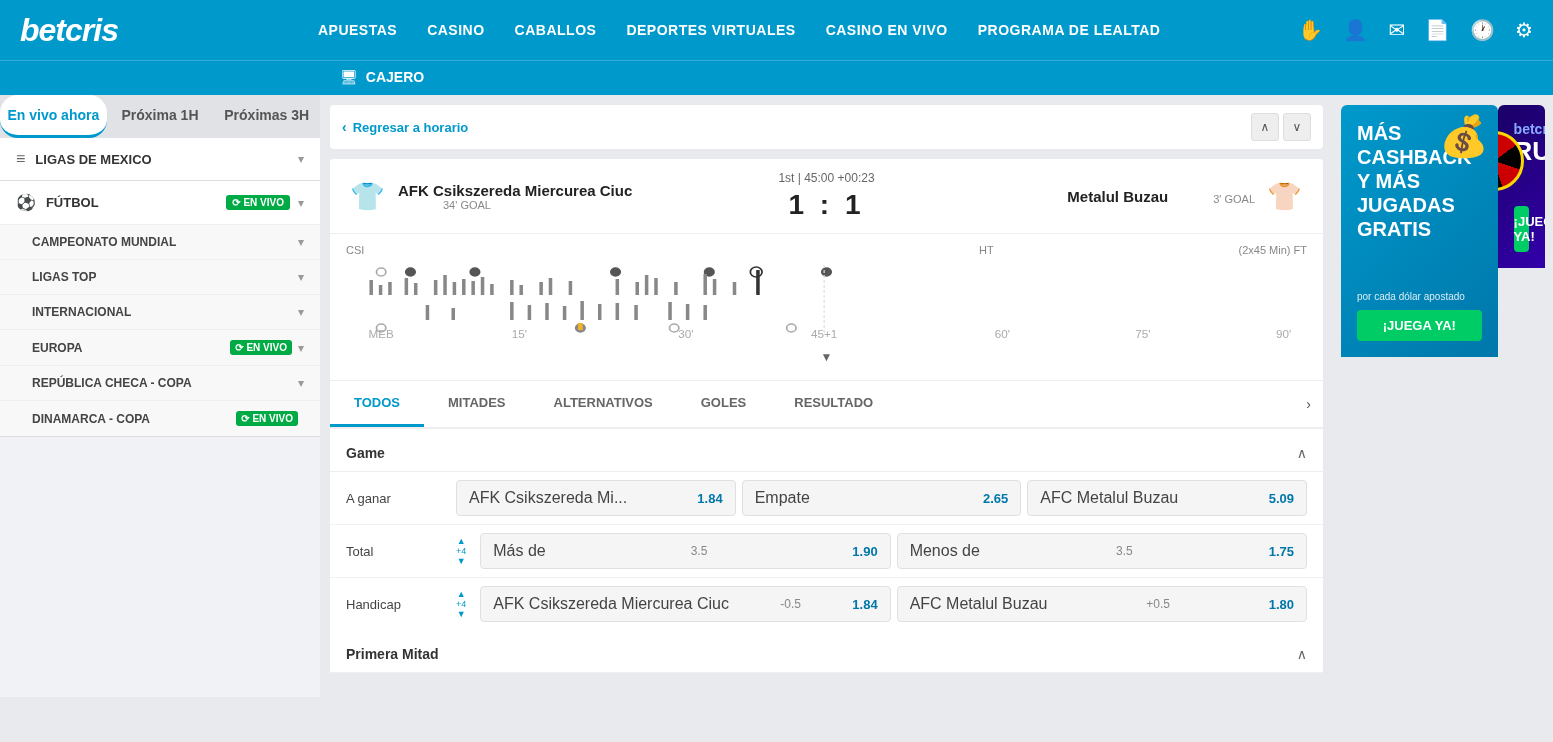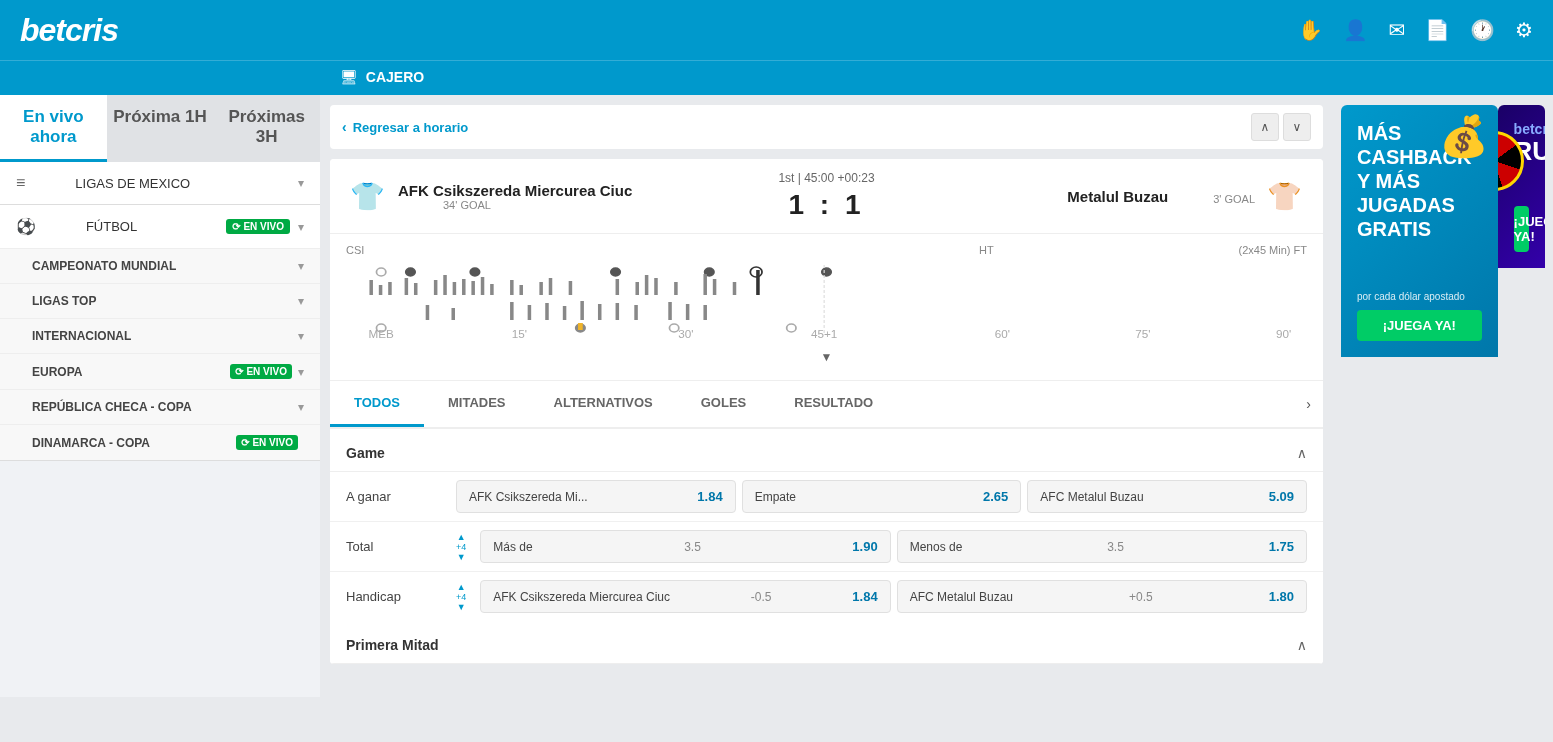--- a/index.html
+++ b/index.html
@@ -81,25 +81,26 @@
       flex-shrink: 0;
     }
     .tabs-row {
       display: flex;
       background: #e0e2e5;
     }
     .tab-item {
       flex: 1;
       padding: 12px 5px;
       text-align: center;
-      font-size: 17px;
+      font-size: 14px;
       font-weight: bold;
       color: #555;
       cursor: pointer;
       border-bottom: 3px solid transparent;
+      border-radius: 18px;
     }
     .tab-item.active {
       color: #0099cc;
       border-bottom: 3px solid #0099cc;
       background: #fff;
     }
     .sidebar-section {
       border-bottom: 1px solid #ddd;
       background: #fff;
     }
@@ -109,25 +110,24 @@
       padding: 12px 16px;
       cursor: pointer;
       background: #fff;
     }
     .sidebar-section-header .section-icon {
       margin-right: 10px;
       color: #666;
       font-size: 16px;
     }
     .sidebar-section-header .section-label {
-      font-weight: normal;
+      font-weight: bold;
       font-size: 13px;
       color: #333;
       flex: 1;
-      margin-left: 40px;
     }
     .sidebar-section-header .en-vivo-badge {
       background: #00aa44;
       color: white;
       font-size: 10px;
       font-weight: bold;
       padding: 2px 6px;
       border-radius: 3px;
       margin-right: 8px;
     }
@@ -388,21 +388,21 @@
       align-items: center;
       padding: 8px 12px;
       background: #f5f5f5;
       border: 1px solid #e0e0e0;
       border-radius: 4px;
       cursor: pointer;
       font-size: 13px;
     }
     .odds-btn-label {
       color: #444;
-      font-size: 12px;
+      font-size: 16px;
     }
     .odds-btn-value {
       font-weight: bold;
       color: #0077aa;
     }
     .odds-num {
       color: #888;
       font-size: 12px;
     }
 
@@ -492,20 +492,28 @@
       margin-top: 6px;
       border-radius: 4px;
     }
   </style>
 </head>
 <body>
 
 <div class="header">
   <div class="header-top">
     <div class="logo">betcris</div>
+    <nav class="nav">
+      <a class="nav-item">APUESTAS</a>
+      <a class="nav-item">CASINO</a>
+      <a class="nav-item">CABALLOS</a>
+      <a class="nav-item">DEPORTES VIRTUALES</a>
+      <a class="nav-item">CASINO EN VIVO</a>
+      <a class="nav-item">PROGRAMA DE LEALTAD</a>
+    </nav>
     <div class="header-icons">
       <span class="header-icon">✋</span>
       <span class="header-icon">👤</span>
       <span class="header-icon">✉</span>
       <span class="header-icon">📄</span>
       <span class="header-icon">🕐</span>
       <span class="header-icon">⚙</span>
     </div>
   </div>
   <div class="header-bottom">

